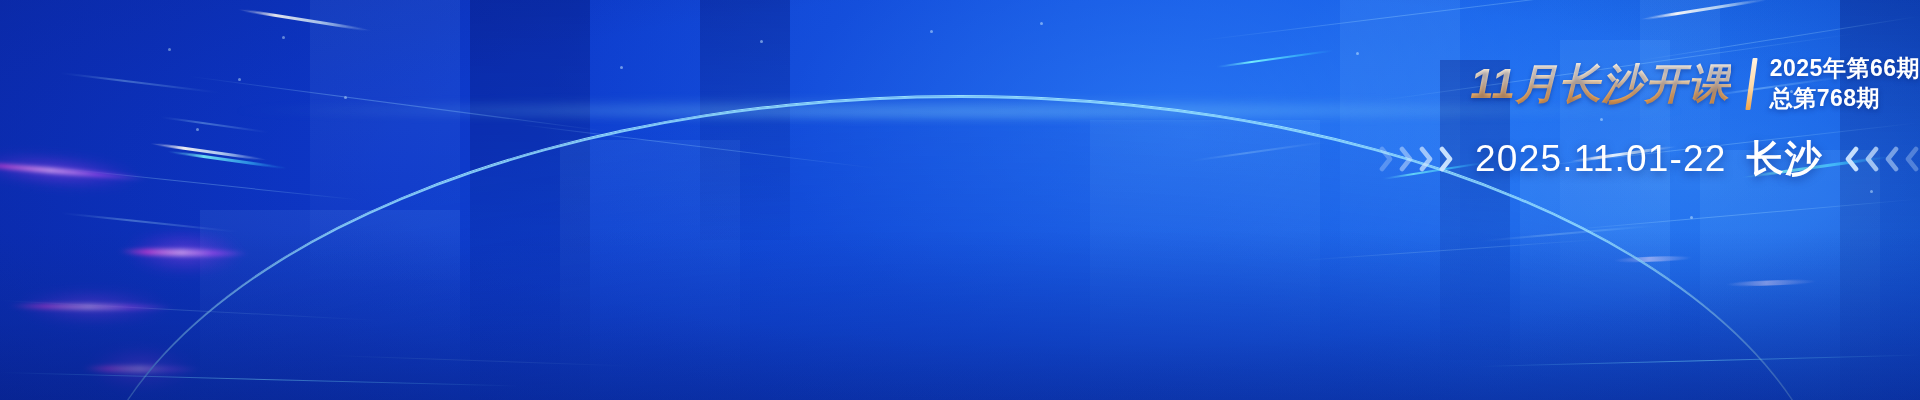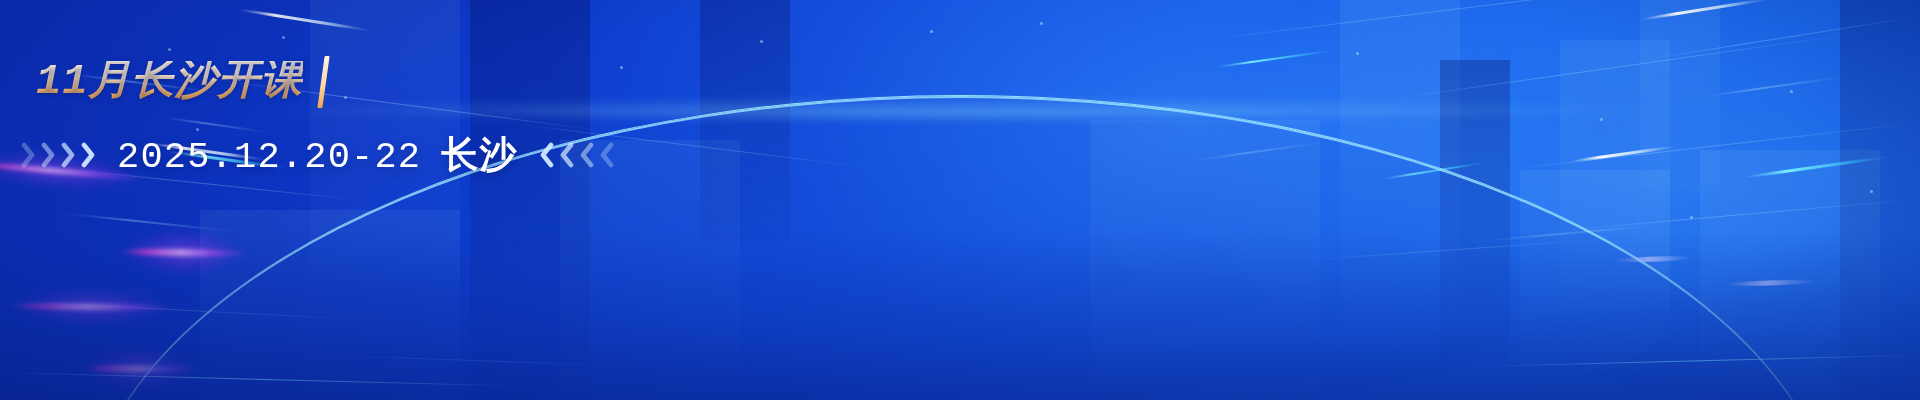--- a/index.html
+++ b/index.html
@@ -119,23 +119,22 @@
     pointer-events: none;
   }
 
   
   .content {
     position: absolute;
     left: 0; right: 0; top: 0;
     height: 400px;
     display: flex;
     flex-direction: column;
-    align-items: flex-start;
+    align-items: flex-end;
     z-index: 30;
-    font-family: Liberation Mono, monospace;
   }
 
   .kicker-row {
     display: flex;
     align-items: center;
     margin-top: 56px;
     margin-left: 36px;
   }
   .kicker {
     font-size: 42px;
@@ -316,20 +315,22 @@
   <div class="vignette"></div>
 
   <div class="content">
 
     <div class="kicker-row">
       <div class="kicker">11月长沙开课</div>
 
       <div class="divider-bar"></div>
 
       <div class="issue">
+        <span>2025年第66期</span>
+        <span>总第768期</span>
       </div>
     </div>
 
 
     <div class="daterow">
 
       <div class="chevs">
         <svg class="chev" viewBox="0 0 17 30" style="opacity:0.30;">
             <path d="M4 5 L12 15 L4 25"></path>
           </svg>
@@ -338,21 +339,21 @@
           </svg>
         <svg class="chev" viewBox="0 0 17 30" style="opacity:0.72;">
             <path d="M4 5 L12 15 L4 25"></path>
           </svg>
         <svg class="chev" viewBox="0 0 17 30" style="opacity:0.96;">
             <path d="M4 5 L12 15 L4 25"></path>
           </svg>
       </div>
 
       <div class="datetext">
-        <span>2025.12.20-22</span><span class="city">长沙</span>
+        <span>2025.11.01-22</span><span class="city">长沙</span>
       </div>
 
       <div class="chevs">
         <svg class="chev" viewBox="0 0 17 30" style="opacity:0.96;">
             <path d="M13 5 L5 15 L13 25"></path>
           </svg>
         <svg class="chev" viewBox="0 0 17 30" style="opacity:0.74;">
             <path d="M13 5 L5 15 L13 25"></path>
           </svg>
         <svg class="chev" viewBox="0 0 17 30" style="opacity:0.52;">

